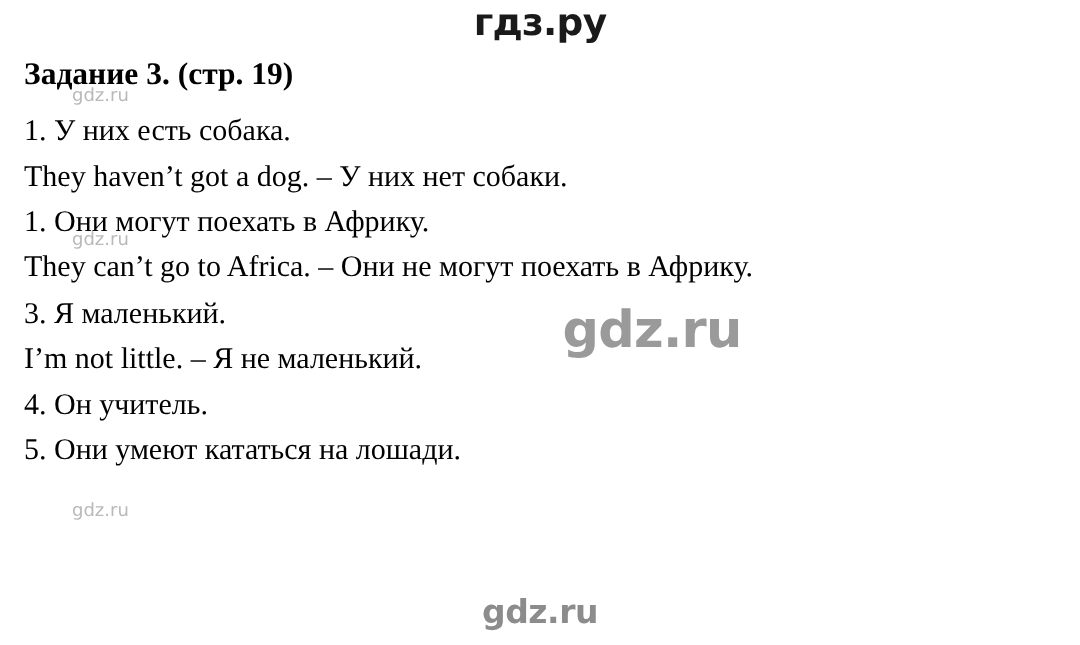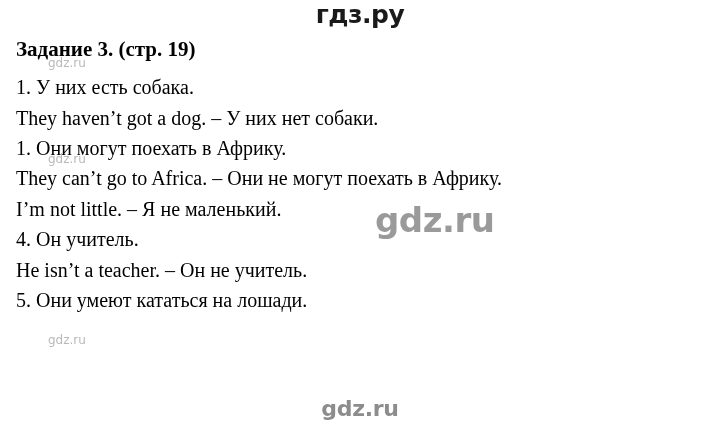--- a/index.html
+++ b/index.html
@@ -92,23 +92,23 @@
 
   <div class="top-logo">гдз.ру</div>
 
   <div class="content">
     <div class="task-title">Задание 3. (стр. 19)</div>
 
     <p class="line">1. У них есть собака.</p>
     <p class="line">They haven’t got a dog. – У них нет собаки.</p>
     <p class="line">1. Они могут поехать в Африку.</p>
     <p class="line">They can’t go to Africa. – Они не могут поехать в Африку.</p>
+    <p class="line">3. Я маленький.</p>
     <p class="line">I’m not little. – Я не маленький.</p>
     <p class="line">4. Он учитель.</p>
-    <p class="line">He isn’t a teacher. – Он не учитель.</p>
     <p class="line">5. Они умеют кататься на лошади.</p>
   </div>
 
   <div class="wm-small" style="top:56px; left:48px;">gdz.ru</div>
   <div class="wm-small" style="top:152px; left:48px;">gdz.ru</div>
   <div class="wm-small" style="top:333px; left:48px;">gdz.ru</div>
 
   <div class="wm-big" style="top:200px; left:375px;">gdz.ru</div>
 
   <div class="wm-bottom" style="top:396px;">gdz.ru</div>

